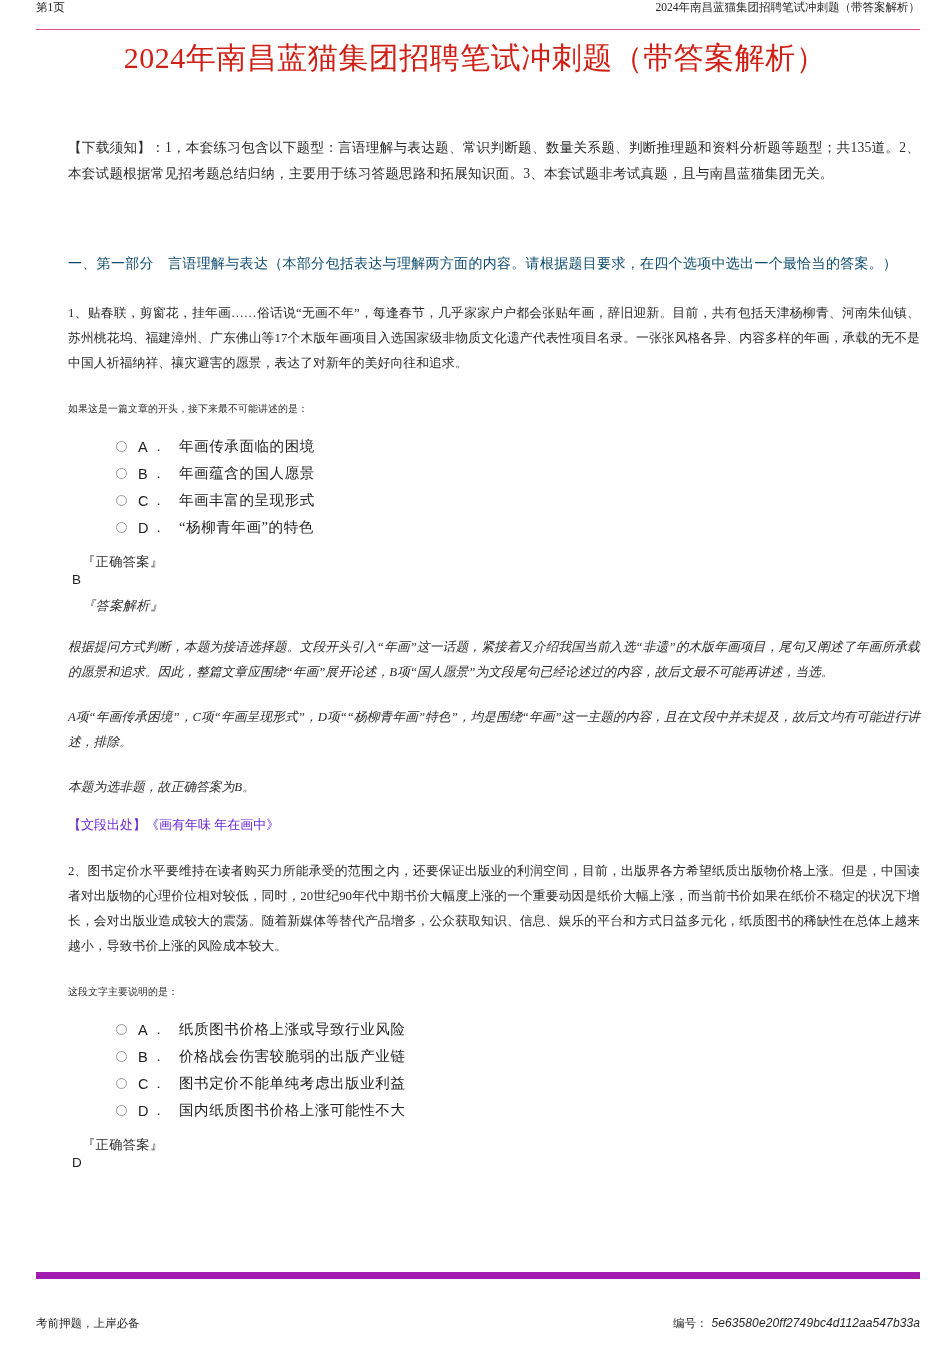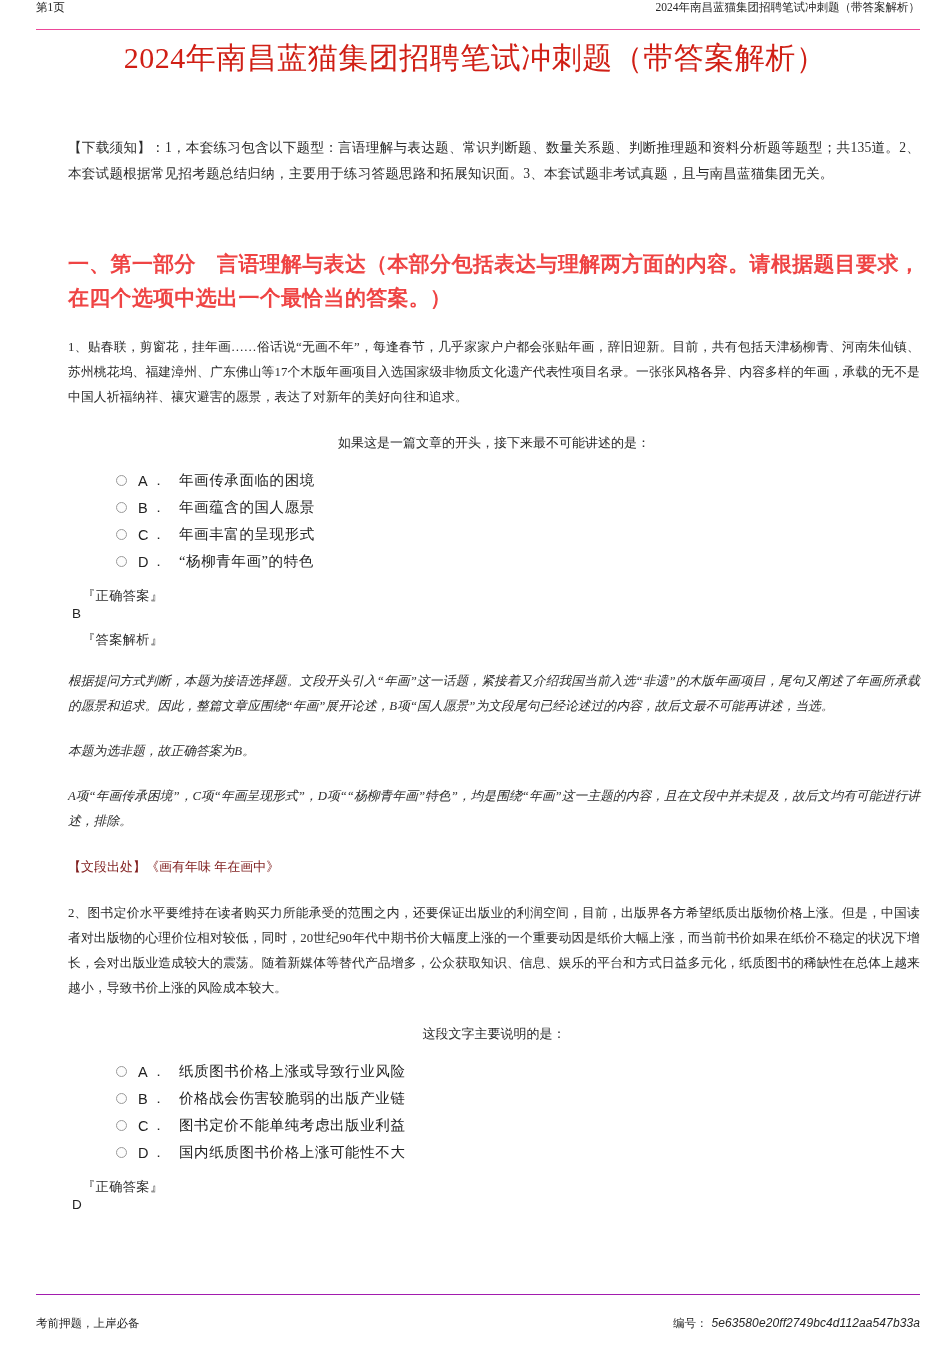--- a/index.html
+++ b/index.html
@@ -67,44 +67,42 @@
   .notice {
     font-size: 13.6px;
     line-height: 26px;
     color: #2b2b2b;
     text-align: justify;
     letter-spacing: 0.2px;
   }
 
   .section-heading {
     margin-top: 60px;
-    color: #ef4444;
-    font-size: 21px;
+    color: #0c4a6e;
+    font-size: 14px;
     line-height: 34px;
     letter-spacing: 0.3px;
     font-family: "Liberation Serif", "DejaVu Serif", serif;
-    font-weight: bold;
   }
 
   .q-block { margin-top: 20px; }
 
   .q-stem {
     font-size: 12.8px;
     line-height: 25px;
     color: #2b2b2b;
     text-align: justify;
     letter-spacing: 0.1px;
   }
 
   .q-prompt {
-    font-size: 13px;
+    font-size: 10px;
     line-height: 25px;
     color: #2b2b2b;
     margin-top: 20px;
-    text-align: center;
   }
 
   .options {
     margin-top: 12px;
     margin-left: 48px;
   }
   .option-row {
     display: flex;
     align-items: center;
     height: 27px;
@@ -150,50 +148,51 @@
     font-family: "Liberation Sans", sans-serif;
     font-size: 13.5px;
     color: #222;
   }
   .expl-label {
     margin-top: 10px;
     margin-left: 14px;
     font-size: 13.2px;
     color: #2b2b2b;
     letter-spacing: 0.4px;
+    font-style: italic;
   }
   .expl-para {
     margin-top: 20px;
     font-size: 12.8px;
     line-height: 25px;
     color: #2b2b2b;
     text-align: justify;
     font-style: italic;
   }
   .source-line {
-    margin-top: 20px;
+    margin-top: 12px;
     font-size: 13px;
     line-height: 25px;
-    color: #7f1d1d;
+    color: #6d28d9;
   }
 
   
   .doc-footer {
     position: absolute;
     bottom: 14px;
     left: 36px;
     right: 30px;
     height: 28px;
-    border-top: 1px solid #a21caf;
+    border-top: 7px solid #a21caf;
     display: flex;
     align-items: flex-end;
     justify-content: space-between;
     font-size: 11.5px;
     color: #262626;
-    padding-top: 8px;
+    padding-top: 24px;
     margin-top: 24px;
   }
   .code-val {
     font-family: "Liberation Sans", sans-serif;
     font-size: 12px;
     letter-spacing: 0.1px;
     font-style: italic;
   }
   .footer-right { display: flex; align-items: baseline; gap: 4px; }
 </style>
@@ -244,22 +243,22 @@
           <span class="opt-dot">．</span>
           <span class="opt-text">“杨柳青年画”的特色</span>
         </div>
       </div>
 
       <div class="ans-label">『正确答案』</div>
       <div class="ans-value">B</div>
       <div class="expl-label">『答案解析』</div>
 
       <div class="expl-para">根据提问方式判断，本题为接语选择题。文段开头引入“年画”这一话题，紧接着又介绍我国当前入选“非遗”的木版年画项目，尾句又阐述了年画所承载的愿景和追求。因此，整篇文章应围绕“年画”展开论述，B项“国人愿景”为文段尾句已经论述过的内容，故后文最不可能再讲述，当选。</div>
+      <div class="expl-para">A项“年画传承困境”，C项“年画呈现形式”，D项““杨柳青年画”特色”，均是围绕“年画”这一主题的内容，且在文段中并未提及，故后文均有可能进行讲述，排除。</div>
       <div class="expl-para">本题为选非题，故正确答案为B。</div>
-      <div class="expl-para">A项“年画传承困境”，C项“年画呈现形式”，D项““杨柳青年画”特色”，均是围绕“年画”这一主题的内容，且在文段中并未提及，故后文均有可能进行讲述，排除。</div>
       <div class="source-line">【文段出处】《画有年味 年在画中》</div>
     </div>
 
     <div class="q-block" style="margin-top:22px;">
       <div class="q-stem">2、图书定价水平要维持在读者购买力所能承受的范围之内，还要保证出版业的利润空间，目前，出版界各方希望纸质出版物价格上涨。但是，中国读者对出版物的心理价位相对较低，同时，20世纪90年代中期书价大幅度上涨的一个重要动因是纸价大幅上涨，而当前书价如果在纸价不稳定的状况下增长，会对出版业造成较大的震荡。随着新媒体等替代产品增多，公众获取知识、信息、娱乐的平台和方式日益多元化，纸质图书的稀缺性在总体上越来越小，导致书价上涨的风险成本较大。</div>
       <div class="q-prompt">这段文字主要说明的是：</div>
 
       <div class="options">
         <div class="option-row">
           <span class="radio"></span>

